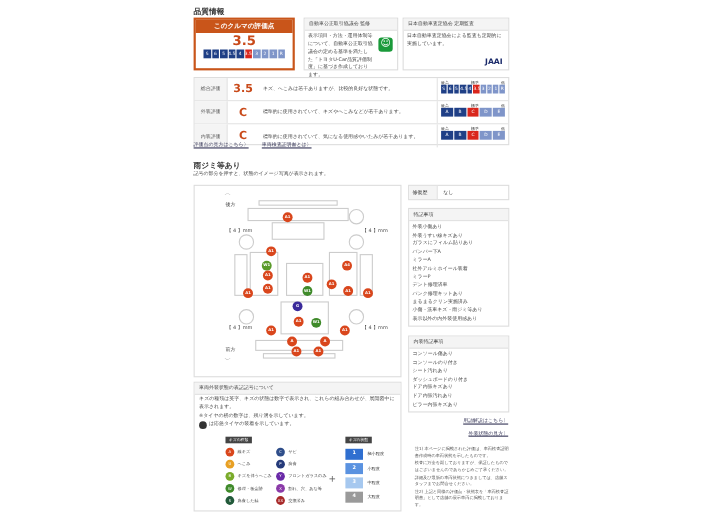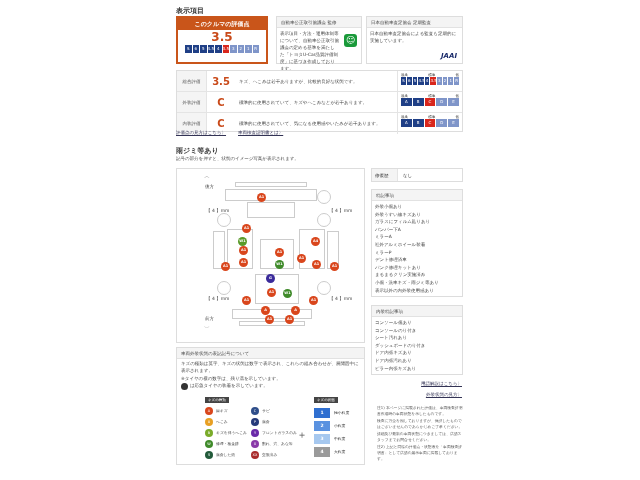--- a/index.html
+++ b/index.html
@@ -23,21 +23,21 @@
 .marker{position:absolute;width:9px;height:9px;border-radius:50%;color:#fff;font-size:3.5px;text-align:center;line-height:9px;font-weight:bold}
 .car{position:absolute;border:1px solid #ccc;background:#fff}
 .leg{display:flex;align-items:center;gap:3px;font-size:3.8px;color:#444;height:11px}
 .leg i{display:inline-block;width:8px;height:8px;border-radius:50%;color:#fff;font-style:normal;text-align:center;line-height:8px;font-size:3.5px}
 .lvl{display:flex;align-items:center;gap:4px;height:13px;font-size:3.8px}
 .lvl b{display:inline-block;width:16px;height:10px;text-align:center;line-height:10px;font-size:4.5px;color:#fff}
 </style>
 </head>
 <body>
 
-<div class="abs h1" style="left:176px;top:6px">表示項目</div>
+<div class="abs h1" style="left:176px;top:6px">品質情報</div>
 
 <div class="abs scorebox" style="left:176px;top:16px;width:92px;height:48px">
   <div class="top">このクルマの評価点</div>
   <div class="big">3.5</div>
   <div class="scale" id="topscale" style="justify-content:center;margin-top:1px">
       <span style="width:6.5px;background:#1f3f86">S</span>
       <span style="width:6.5px;background:#1f3f86">6</span>
       <span style="width:6.5px;background:#1f3f86">5</span>
       <span style="width:6.5px;background:#1f3f86">4.5</span>
       <span style="width:6.5px;background:#1f3f86">4</span>
@@ -51,21 +51,21 @@
 
 <div class="abs box" style="left:276px;top:16px;width:86px;height:48px">
   <div class="hdr">自動車公正取引協議会 監修</div>
   <div class="txt" style="padding:2px 22px 2px 3px;line-height:7px">表示項目・方法・運用体制等について、自動車公正取引協議会の定める基準を満たした「トヨタU-Car品質評価制度」に基づき作成しております。</div>
   <div class="abs" style="right:4px;top:17px;width:13px;height:13px;background:#1a9a3a;border-radius:3px;color:#fff;text-align:center;line-height:13px;font-size:9px">☺</div>
 </div>
 
 <div class="abs box" style="left:366px;top:16px;width:97px;height:48px">
   <div class="hdr">日本自動車査定協会 定期監査</div>
   <div class="txt" style="padding:2px 3px;line-height:7px">日本自動車査定協会による監査も定期的に実施しています。</div>
-  <div class="abs" style="right:5px;bottom:3px;font-size:7px;font-weight:bold;font-style:italic;color:#1a2a6a">JAAI</div>
+  <div class="abs" style="right:5px;bottom:3px;font-size:7px;font-weight:bold;color:#1a2a6a">JAAI</div>
 </div>
 
 <div class="abs box" style="left:176px;top:70px;width:287px;height:62px" id="ratings">
 <div class="row" style="">
  <div class="lbl">総合評価</div>
  <div class="val">3.5</div>
  <div class="desc">キズ、へこみは若干ありますが、比較的良好な状態です。</div>
  <div class="sc">
         <div style="font-size:3.5px;display:flex;justify-content:space-between;color:#333">
           <span>最高</span>

